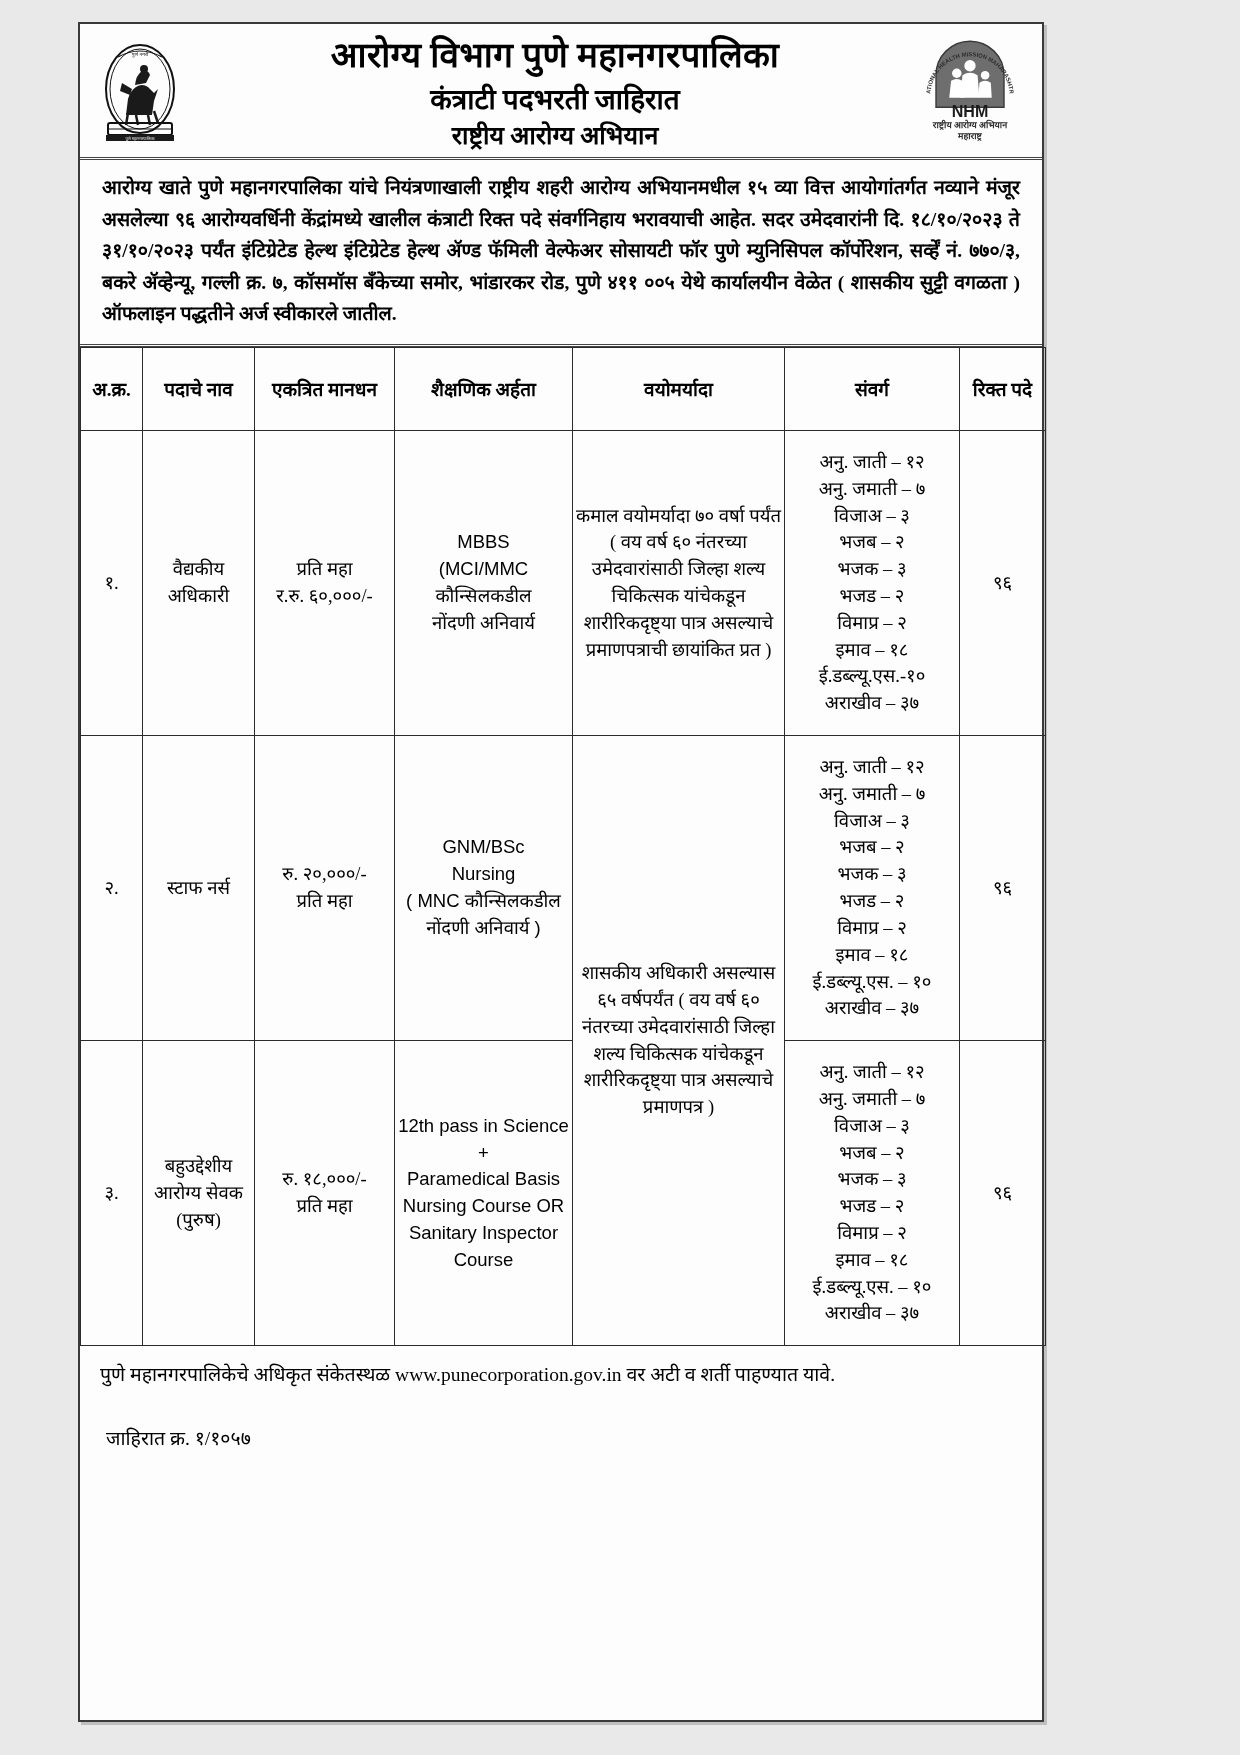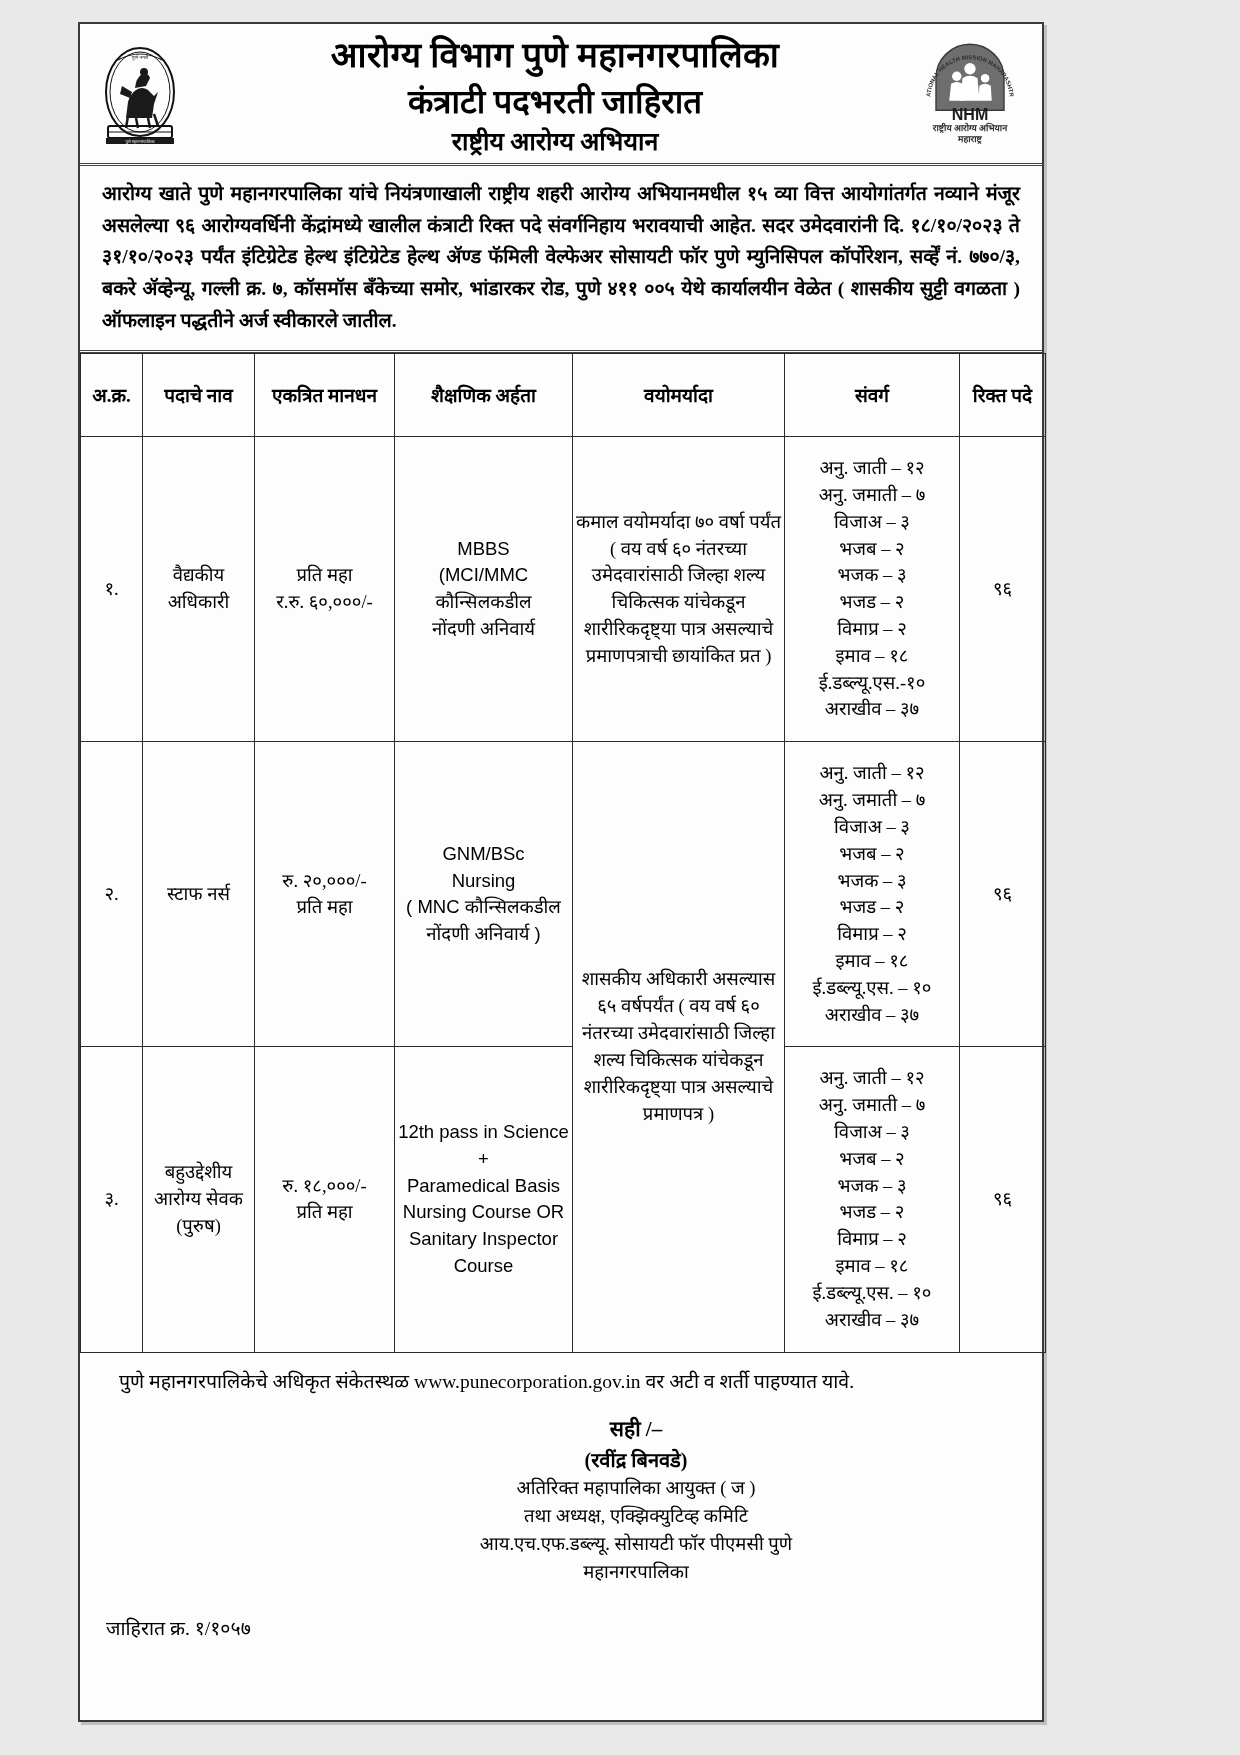--- a/index.html
+++ b/index.html
@@ -53,21 +53,21 @@
     flex: 1;
     text-align: center;
     line-height: 1.25;
   }
   .head-main {
     font-size: 35px;
     font-weight: bold;
     letter-spacing: 0.3px;
   }
   .head-sub1 {
-    font-size: 33px;
+    font-size: 28px;
     font-weight: bold;
     margin-top: 4px;
   }
   .head-sub2 {
     font-size: 25px;
     font-weight: bold;
     margin-top: 3px;
   }
 
   
@@ -146,21 +146,20 @@
   .c4 { width: 178px; }
   .c5 { width: 212px; }
   .c6 { width: 175px; }
   .c7 { width: 86px; }
 
   
   .footer-note {
     padding: 14px 20px 6px 20px;
     font-size: 19.5px;
     line-height: 1.5;
-    margin-left: 19px;
   }
   .sign-block {
     text-align: center;
     margin-left: 150px;
     margin-top: 12px;
     font-size: 18.5px;
     line-height: 1.5;
   }
   .sign-block .sig-1 { font-weight: bold; font-size: 21px; }
   .sign-block .sig-2 { font-weight: bold; font-size: 20px; }
@@ -351,27 +350,19 @@
               <div>अराखीव – ३७</div>
             </div>
           </td>
           <td>९६</td>
         </tr>
       </tbody>
     </table>
 
     <div class="footer-note">पुणे महानगरपालिकेचे अधिकृत संकेतस्थळ www.punecorporation.gov.in वर अटी व शर्ती पाहण्यात यावे.</div>
 
-    <div class="sign-block">
-      <div class="sig-1">सही /–</div>
-      <div class="sig-2">(रवींद्र बिनवडे)</div>
-      <div>अतिरिक्त महापालिका आयुक्त ( ज )</div>
-      <div>तथा अध्यक्ष, एक्झिक्युटिव्ह कमिटि</div>
-      <div>आय.एच.एफ.डब्ल्यू. सोसायटी फॉर पीएमसी पुणे</div>
-      <div>महानगरपालिका</div>
-    </div>
 
     <div class="ad-block">
       <div>जाहिरात क्र. १/१०५७</div>
     </div>
 
   </div>
 </div>
 
 </body></html>

